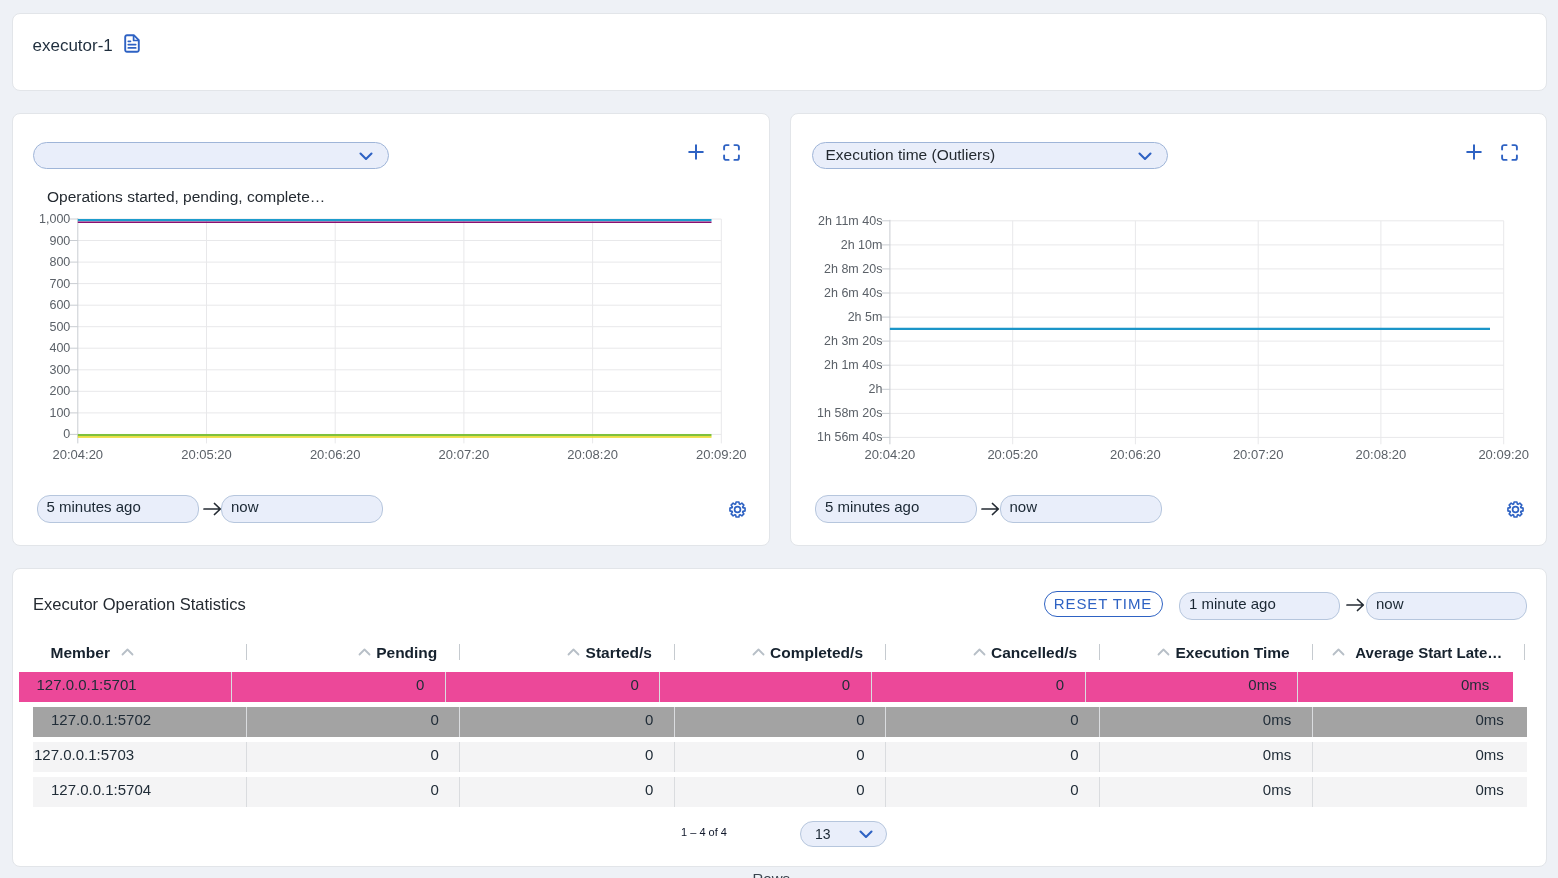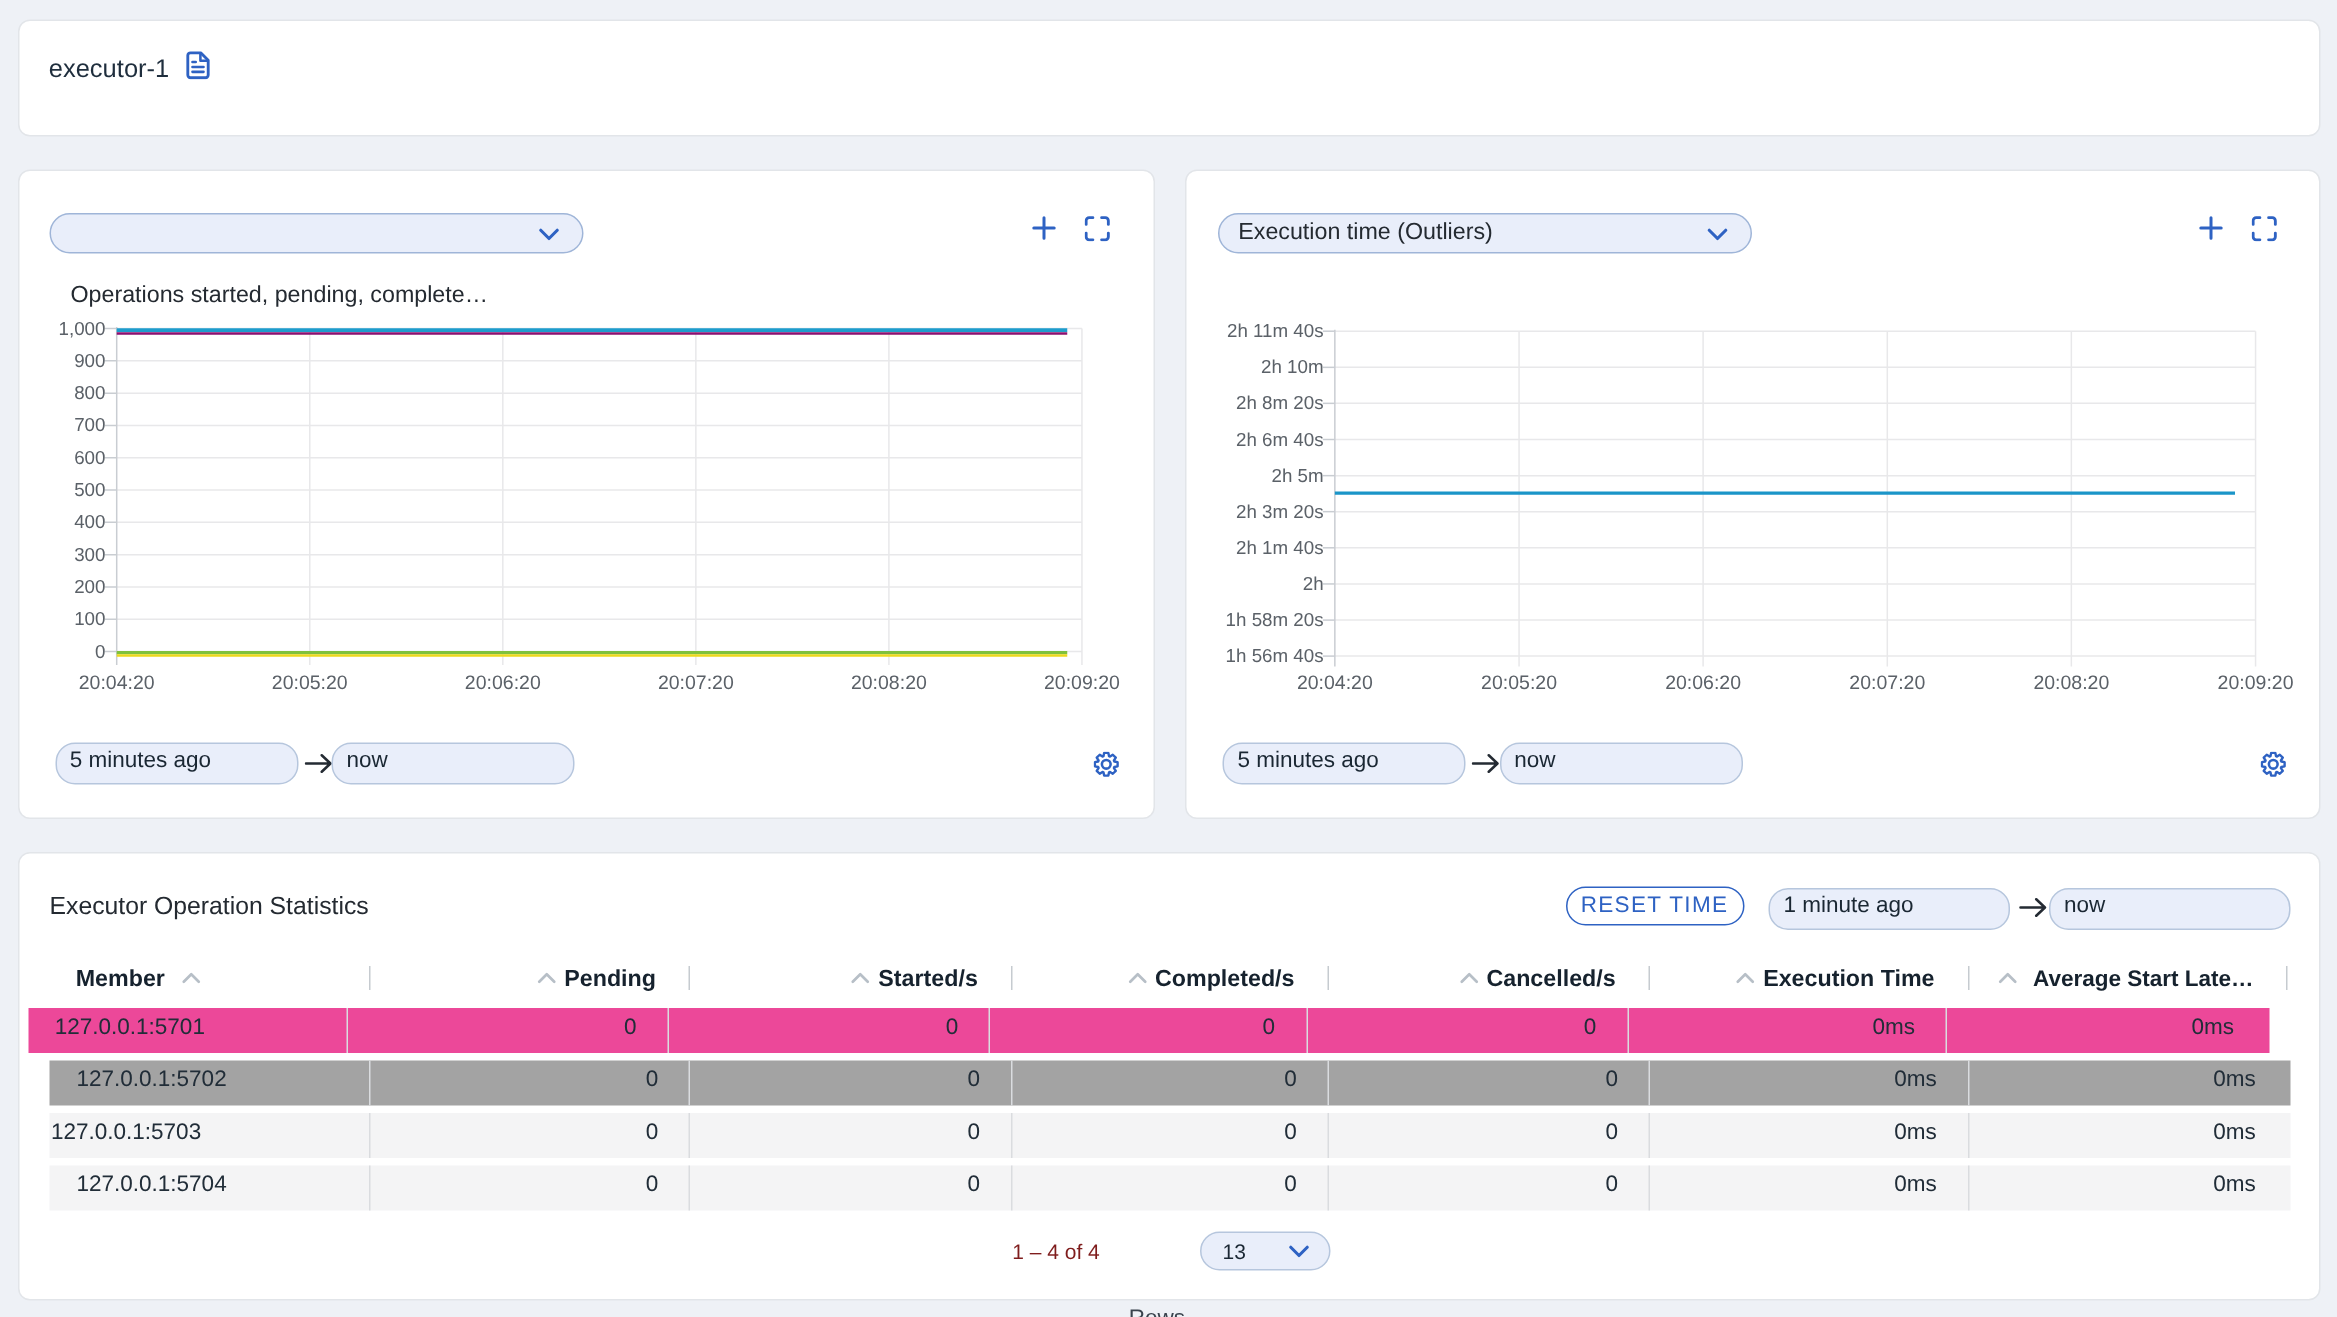--- a/index.html
+++ b/index.html
@@ -263,20 +263,20 @@
       <div style="position:absolute;left:965.5999999999999px;top:3px;width:80px;font-size:15px;color:#212d38;text-align:right;line-height:19px;">0</div>
       <div style="position:absolute;left:1178.2px;top:3px;width:80px;font-size:15px;color:#212d38;text-align:right;line-height:19px;">0ms</div>
       <div style="position:absolute;left:1390.8px;top:3px;width:80px;font-size:15px;color:#212d38;text-align:right;line-height:19px;">0ms</div>
       <div style="position:absolute;left:212.6px;top:0;width:1px;height:30px;background:#dadcdf;"></div>
       <div style="position:absolute;left:426.3px;top:0;width:1px;height:30px;background:#dadcdf;"></div>
       <div style="position:absolute;left:640.9px;top:0;width:1px;height:30px;background:#dadcdf;"></div>
       <div style="position:absolute;left:852.0px;top:0;width:1px;height:30px;background:#dadcdf;"></div>
       <div style="position:absolute;left:1066.1px;top:0;width:1px;height:30px;background:#dadcdf;"></div>
       <div style="position:absolute;left:1278.7px;top:0;width:1px;height:30px;background:#dadcdf;"></div>
     </div>
-    <div style="position:absolute;left:641.5px;top:257px;width:100px;text-align:center;font-size:14px;color:#7f1d1d;">1 – 4 of 4</div>
+    <div style="position:absolute;left:641.5px;top:257px;width:100px;text-align:center;font-size:11px;color:#0f172a;">1 – 4 of 4</div>
     <div style="position:absolute;left:740px;top:256.5px;font-size:15px;color:#39434d;margin-top:44px;">Rows</div>
     <div style="position:absolute;left:787.5px;top:251.5px;width:87px;height:26px;background:#e9eefa;border:1px solid #b6c6dd;border-radius:13px;box-sizing:border-box;">
       <div style="position:absolute;left:14px;top:4px;font-size:14px;color:#1a2733;">13</div>
       <svg width="14" height="9" viewBox="0 0 14 9" style="position:absolute;left:58px;top:8.5px">
         <path d="M1.5 1.5 L7 7 L12.5 1.5" stroke="#2e62c3" stroke-width="2.1" fill="none" stroke-linecap="round" stroke-linejoin="round"></path>
       </svg>
     </div>
   </div>
 </body></html>

